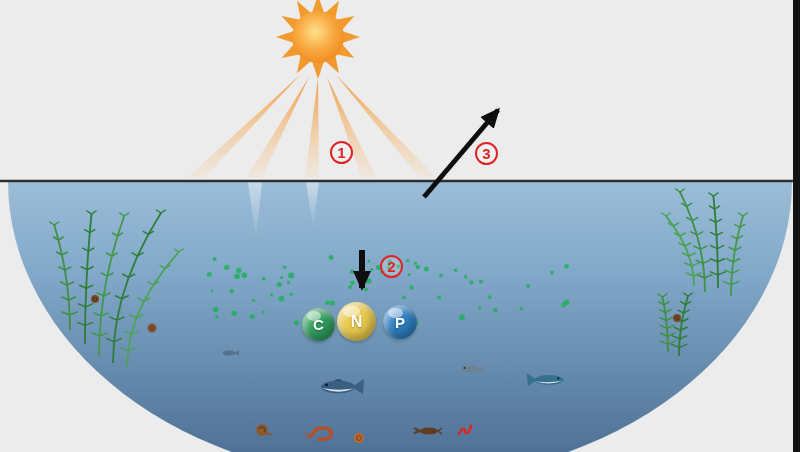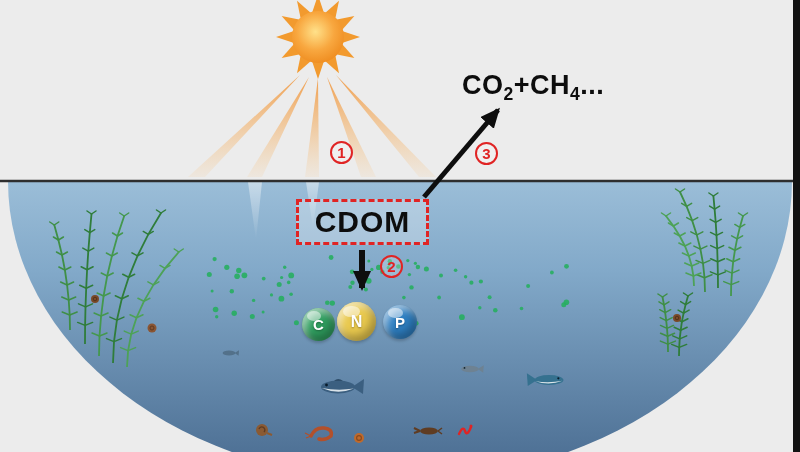--- a/index.html
+++ b/index.html
@@ -402,27 +402,21 @@
     </g>
 
     <g>
       <line x1="424" y1="197" x2="498" y2="110" stroke="#0e0e0e" stroke-width="5" marker-end="url(#ah)"></line>
       <line x1="362" y1="250" x2="362" y2="288" stroke="#0e0e0e" stroke-width="6" marker-end="url(#ah)"></line>
     </g>
 
     <rect x="793" y="0" width="7" height="452" fill="#121212"></rect>
   </svg>
 
-  <div class="gases overlay">
-    <span>CO</span><sub>2</sub><span>+CH</span><sub>4</sub><span>...</span>
-  </div>
-
-  <div class="cdom-box overlay">
-    <span>CDOM</span>
-  </div>
+
 
   <div id="badge1" class="badge overlay">1</div>
   <div id="badge2" class="badge overlay">2</div>
   <div id="badge3" class="badge overlay">3</div>
 
   <div id="sphC" class="sphere overlay" style="background-color: rgb(47, 158, 95);">
     <i>C</i>
   </div>
   <div id="sphN" class="sphere overlay" style="background-color: rgb(233, 201, 78);">
     <i>N</i>

